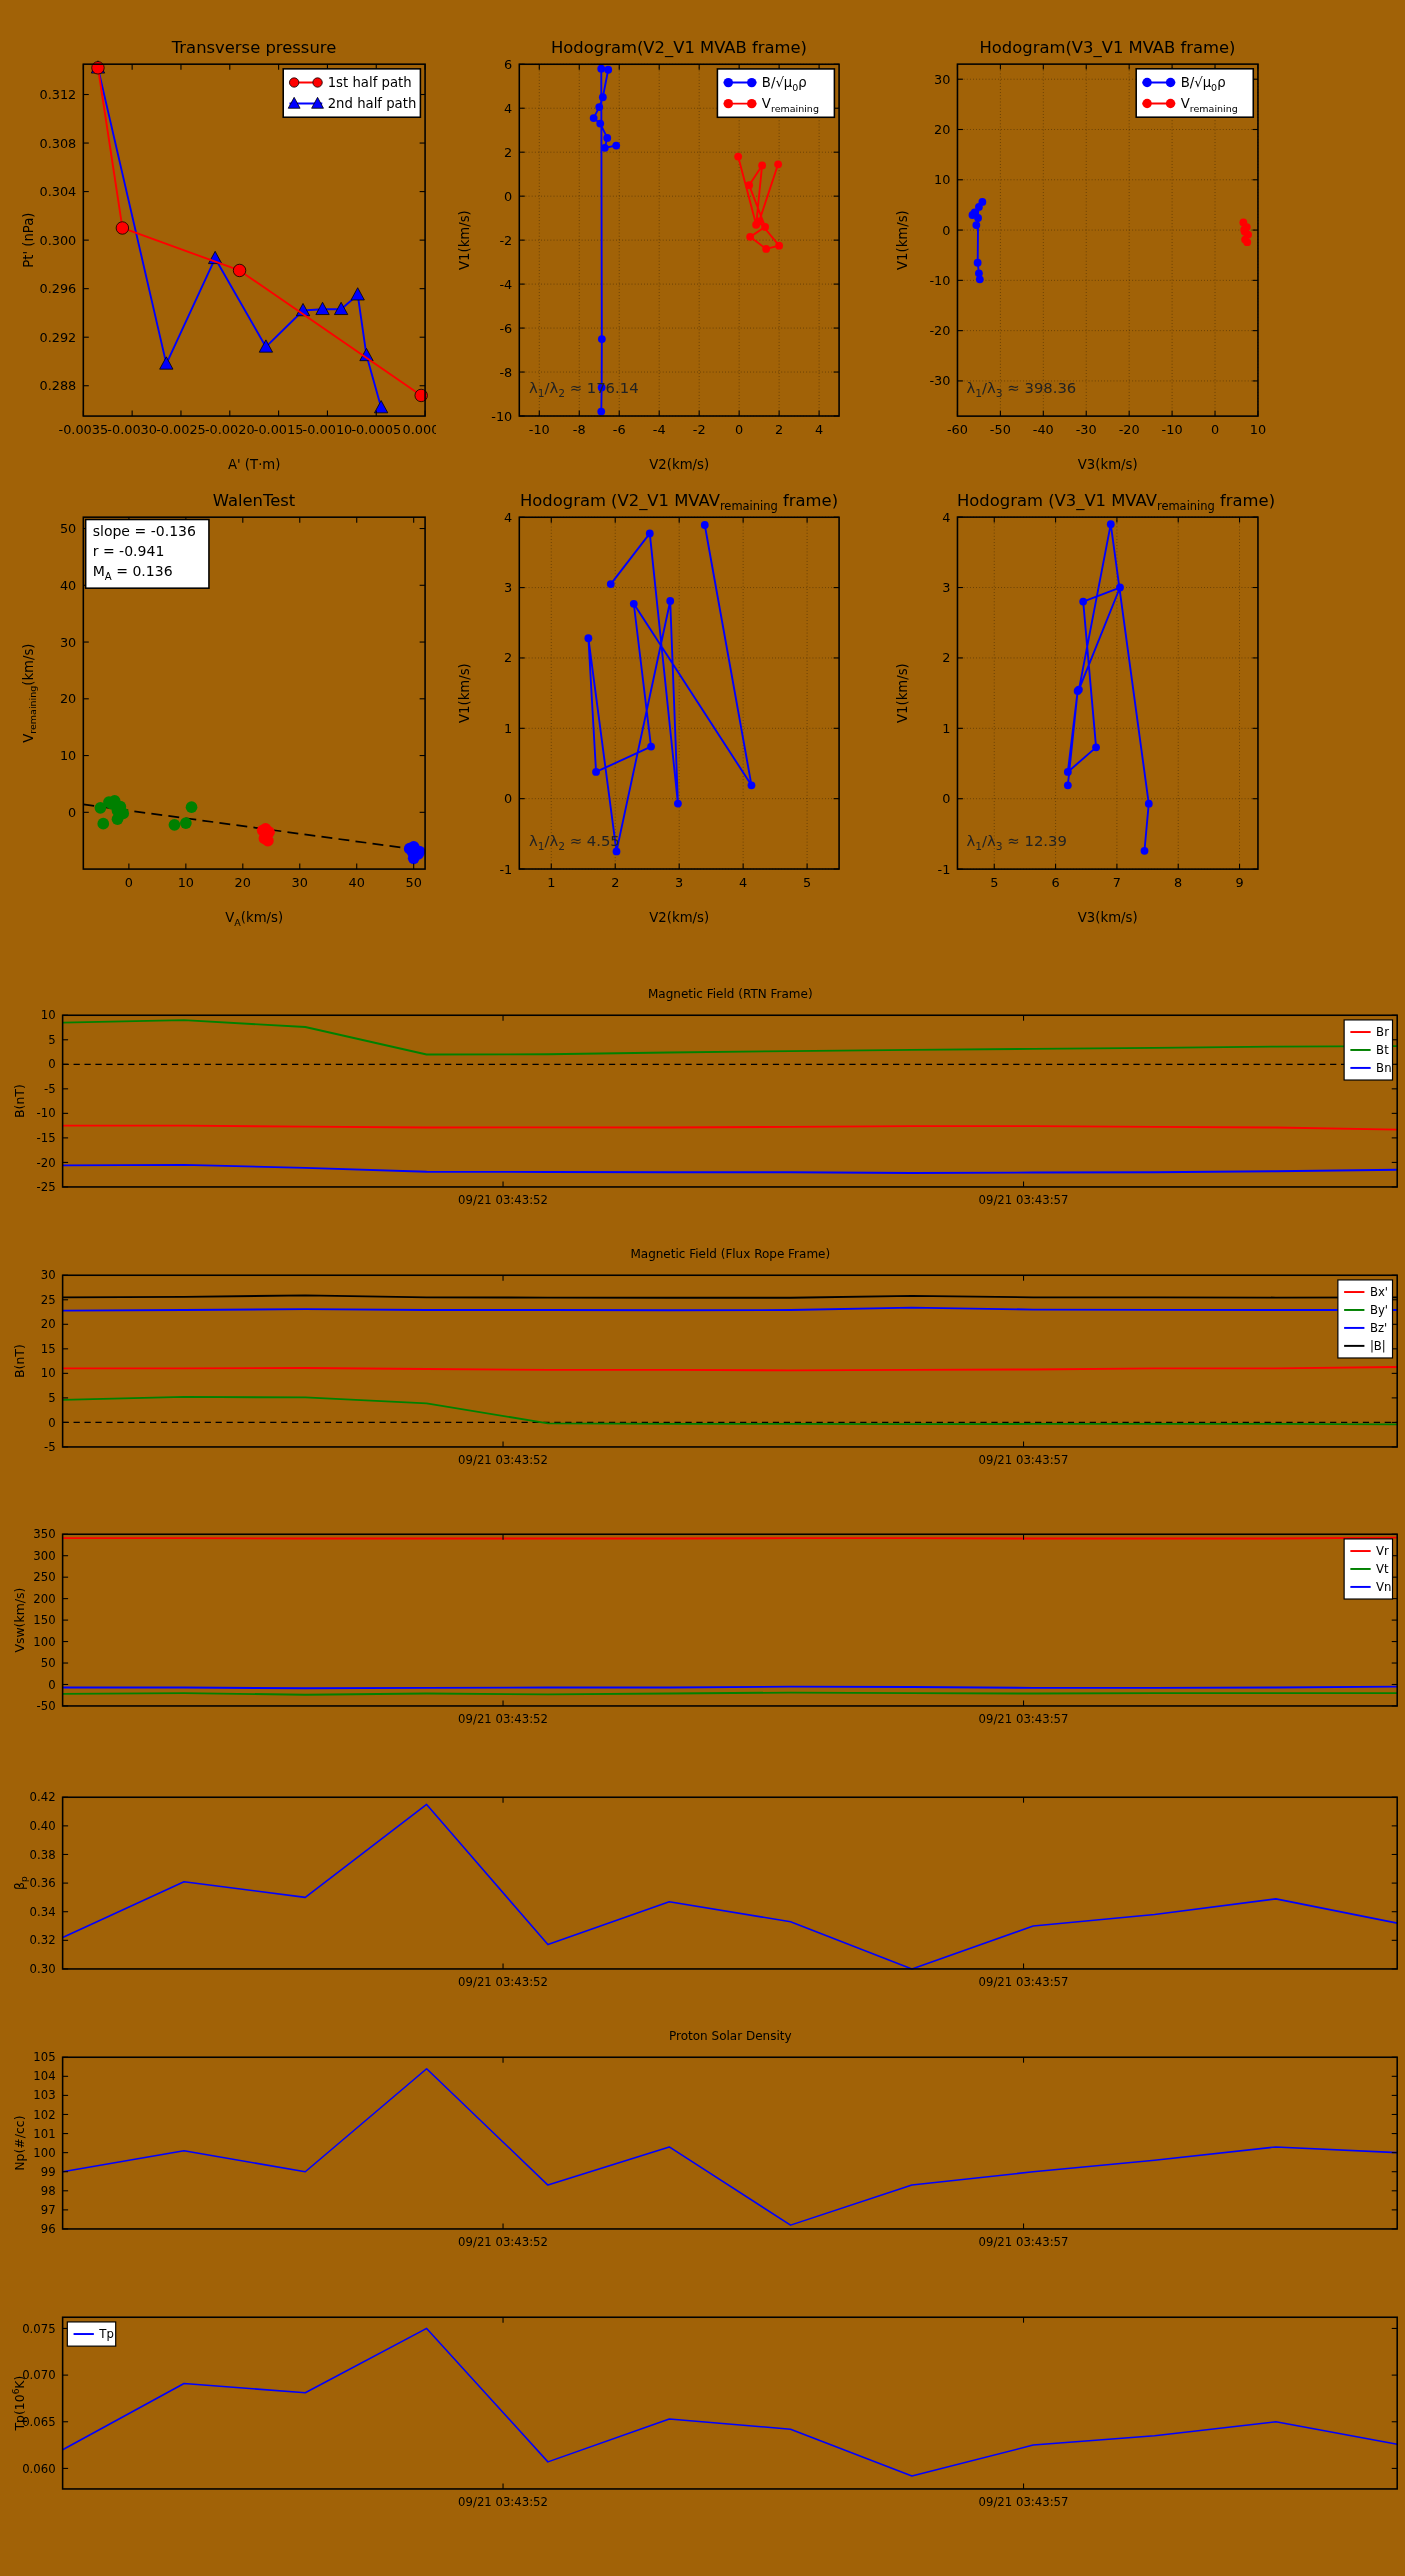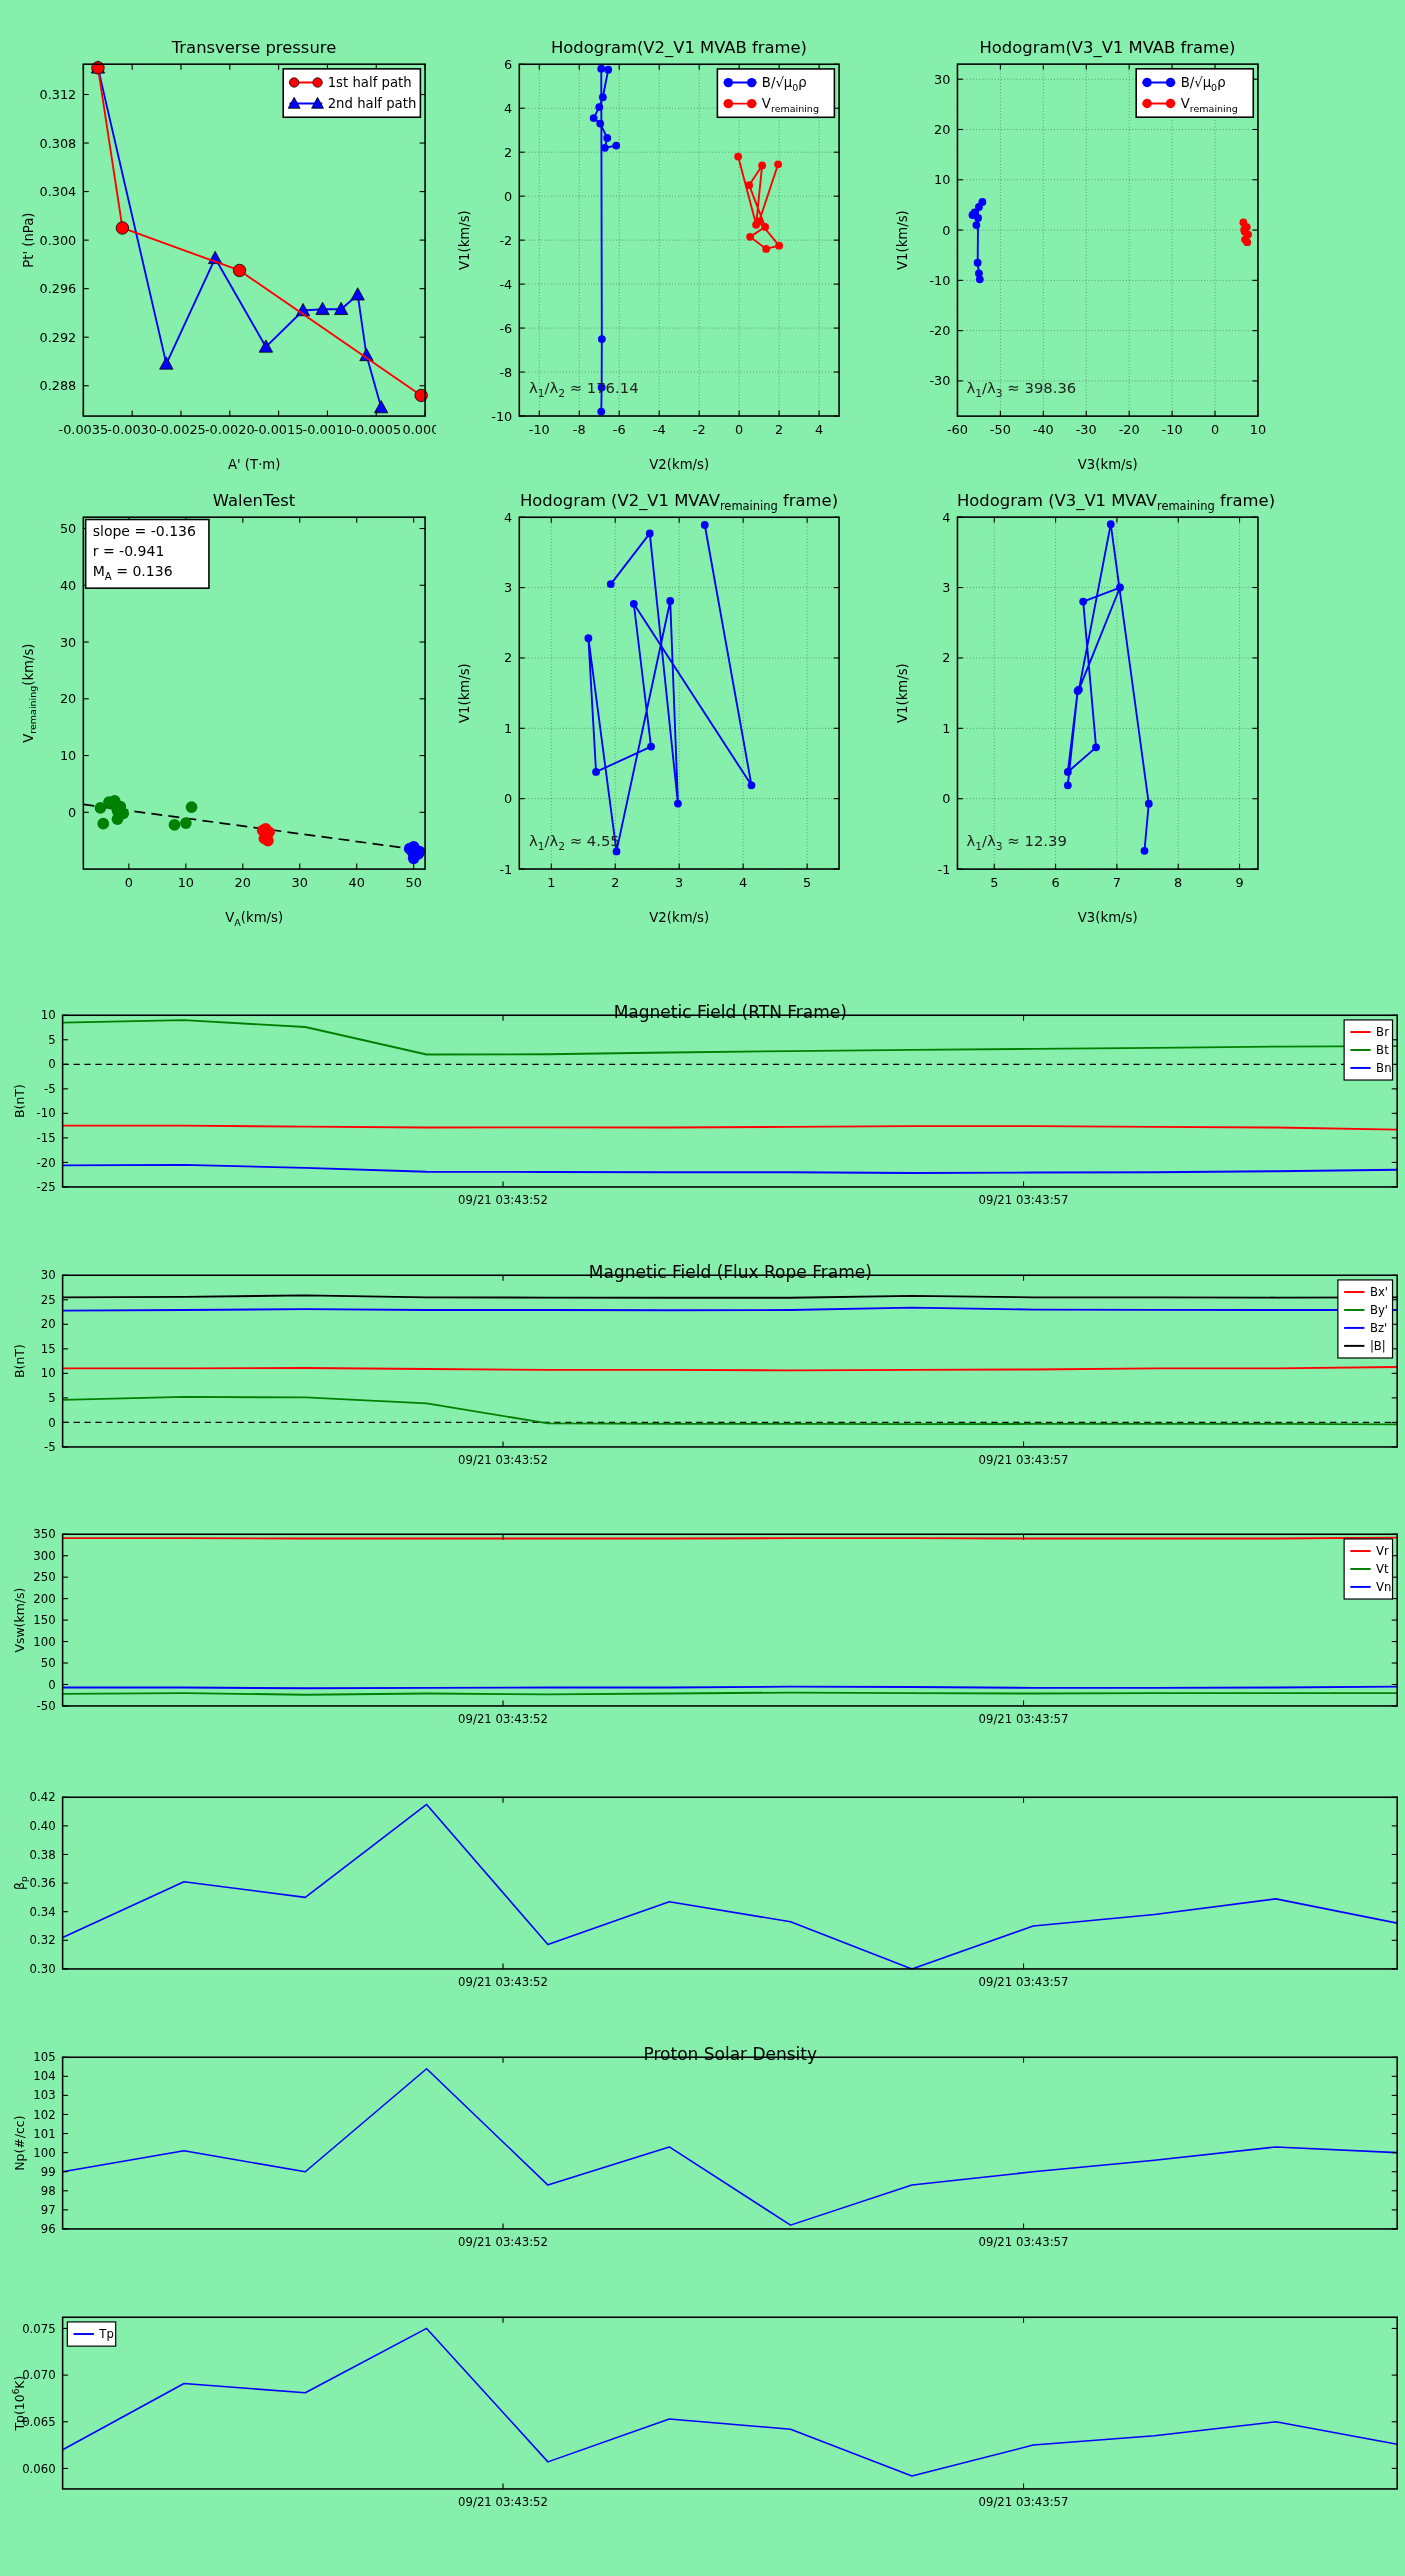--- a/index.html
+++ b/index.html
@@ -1,22 +1,22 @@
 <!DOCTYPE html>
 <html style="font-size:12.5px"><head>
 <meta charset="utf-8">
 <style>
   html,body{margin:0;padding:0;background:#ffffff;}
   body{width:1405px;height:2576px;position:relative;font-family:"DejaVu Sans",sans-serif;color:#000;}
-  .page{position:absolute;left:0;top:0;width:1405px;height:2576px;background:#86efac;}
+  .page{position:absolute;left:0;top:0;width:1405px;height:2576px;background:#a16207;}
   .panel{position:absolute;}
   .panel svg{position:absolute;left:0;top:0;display:block;}
   .ptitle{position:absolute;text-align:center;color:#000;white-space:nowrap;}
   .sq .ptitle{top:9.4px;font-size:16.4px;}
-  .ts .ptitle{top:18px;font-size:17px;}
+  .ts .ptitle{top:3px;font-size:12px;}
   .ptitle sub{font-size:70%;}
 </style>
 </head>
 <body>
 
 <div class="page">
 
   <section class="panel sq" style="left:17px;top:29px;width:419px;height:448px">
     <div class="ptitle" style="left:66px;width:342px">Transverse pressure</div>
     <svg width="419" height="448" viewBox="0 0 537 574">

